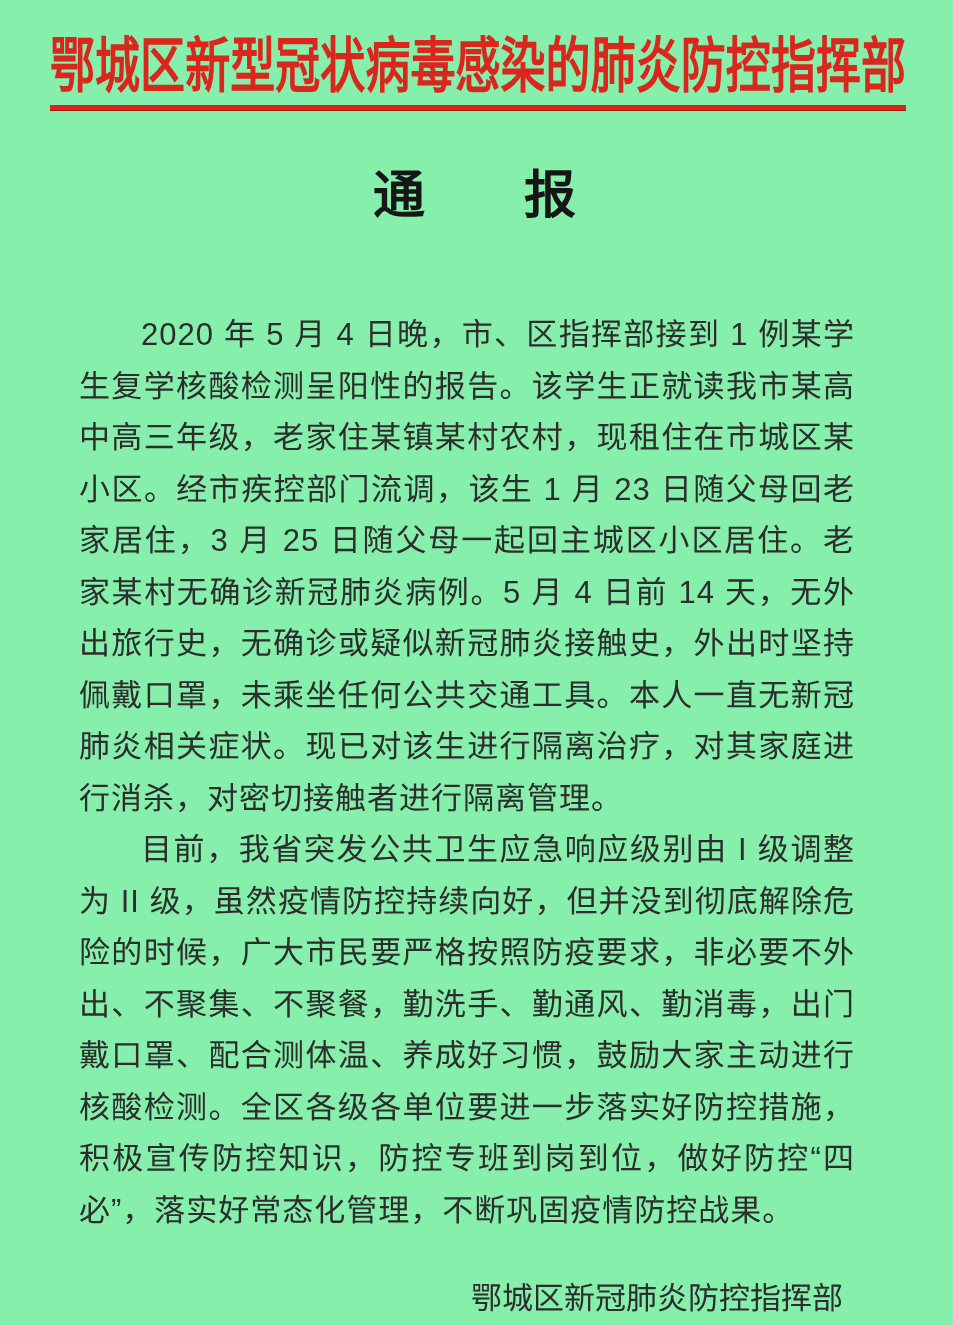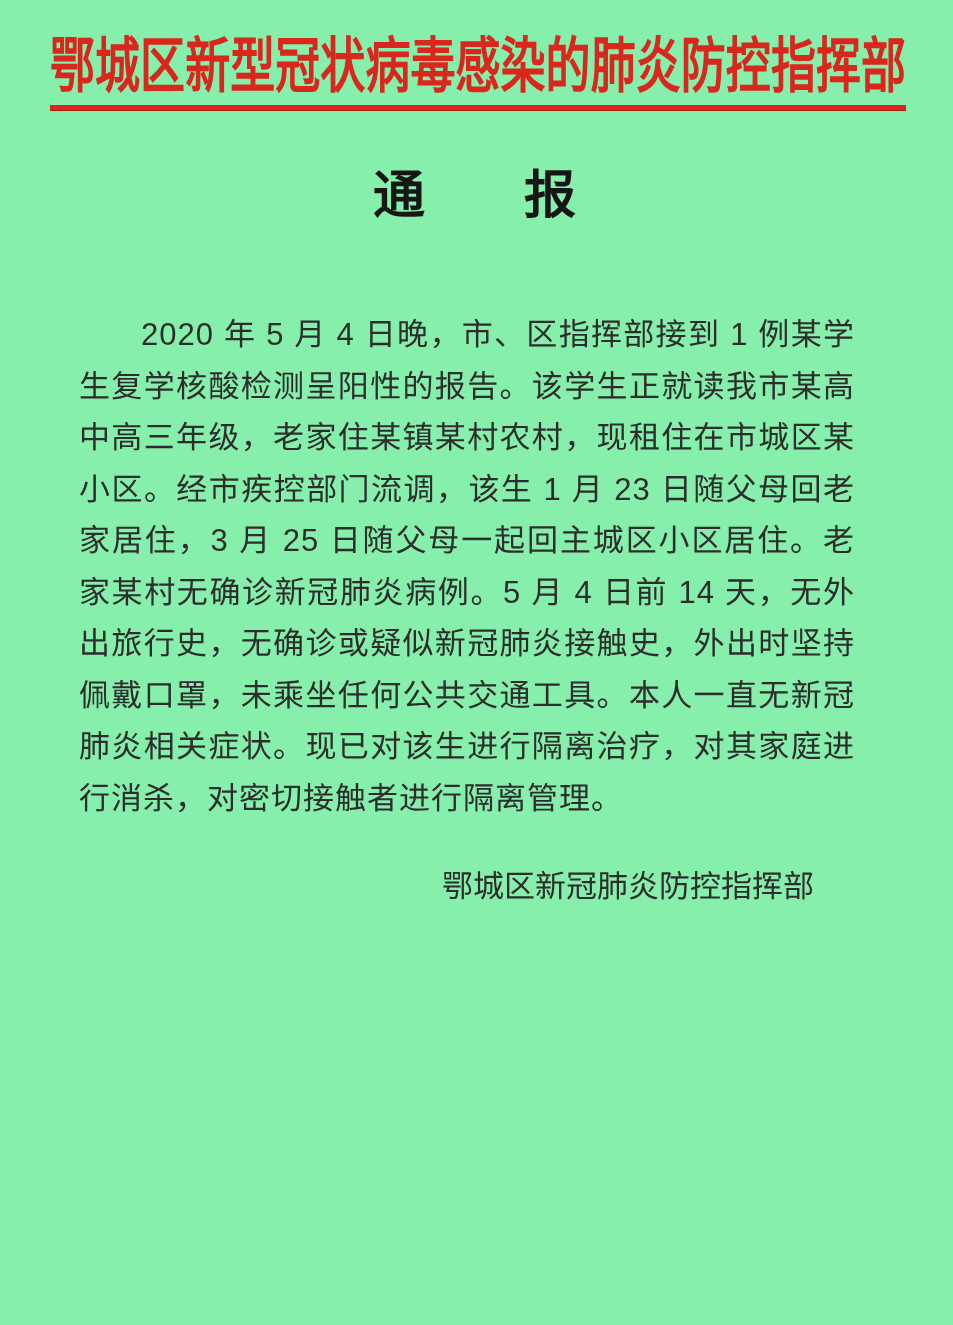--- a/index.html
+++ b/index.html
@@ -58,39 +58,40 @@
     line-height: 51.5px;
     letter-spacing: 1px;
     text-align: justify;
     text-indent: 2em;
     color: #2d2d2d;
   }
   
   .signature-block {
     width: 430px;
     margin: 36px 110px 0 auto;
-    text-align: center;
+    text-align: right;
     font-size: 31px;
     line-height: 53px;
     color: #2d2d2d;
   }
 </style>
 </head>
 <body>
 
 <div class="page">
 
   <h1 class="header-title">鄂城区新型冠状病毒感染的肺炎防控指挥部</h1>
 
   <div class="header-rule"></div>
 
   <h2 class="doc-title">通报</h2>
 
   <main class="body-text">
     <p>2020 年 5 月 4 日晚，市、区指挥部接到 1 例某学生复学核酸检测呈阳性的报告。该学生正就读我市某高中高三年级，老家住某镇某村农村，现租住在市城区某小区。经市疾控部门流调，该生 1 月 23 日随父母回老家居住，3 月 25 日随父母一起回主城区小区居住。老家某村无确诊新冠肺炎病例。5 月 4 日前 14 天，无外出旅行史，无确诊或疑似新冠肺炎接触史，外出时坚持佩戴口罩，未乘坐任何公共交通工具。本人一直无新冠肺炎相关症状。现已对该生进行隔离治疗，对其家庭进行消杀，对密切接触者进行隔离管理。</p>
+    <p>目前，我省突发公共卫生应急响应级别由 I 级调整为 II 级，虽然疫情防控持续向好，但并没到彻底解除危险的时候，广大市民要严格按照防疫要求，非必要不外出、不聚集、不聚餐，勤洗手、勤通风、勤消毒，出门戴口罩、配合测体温、养成好习惯，鼓励大家主动进行核酸检测。全区各级各单位要进一步落实好防控措施，积极宣传防控知识，防控专班到岗到位，做好防控“四必”，落实好常态化管理，不断巩固疫情防控战果。</p>
   </main>
 
   <div class="signature-block">
     <div>鄂城区新冠肺炎防控指挥部</div>
 
   </div>
 
 </div>
 
 </body></html>

